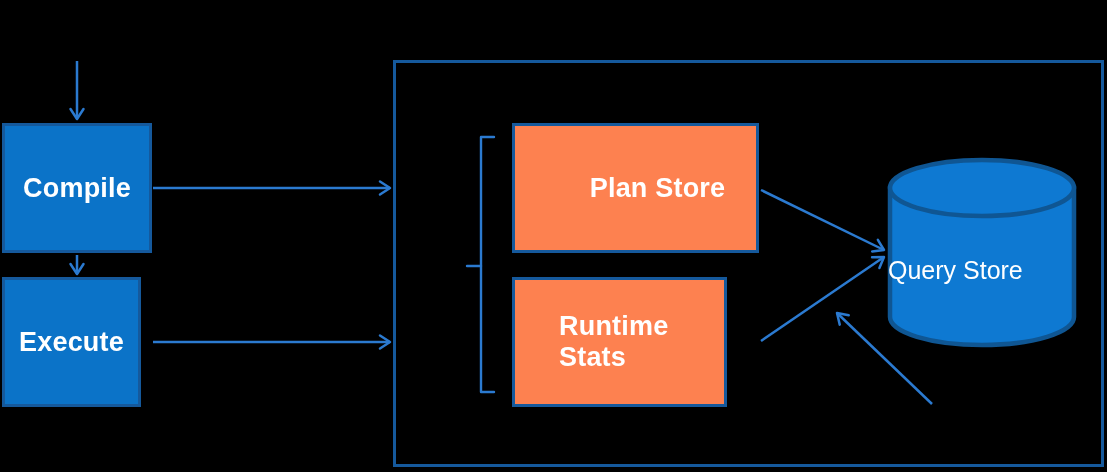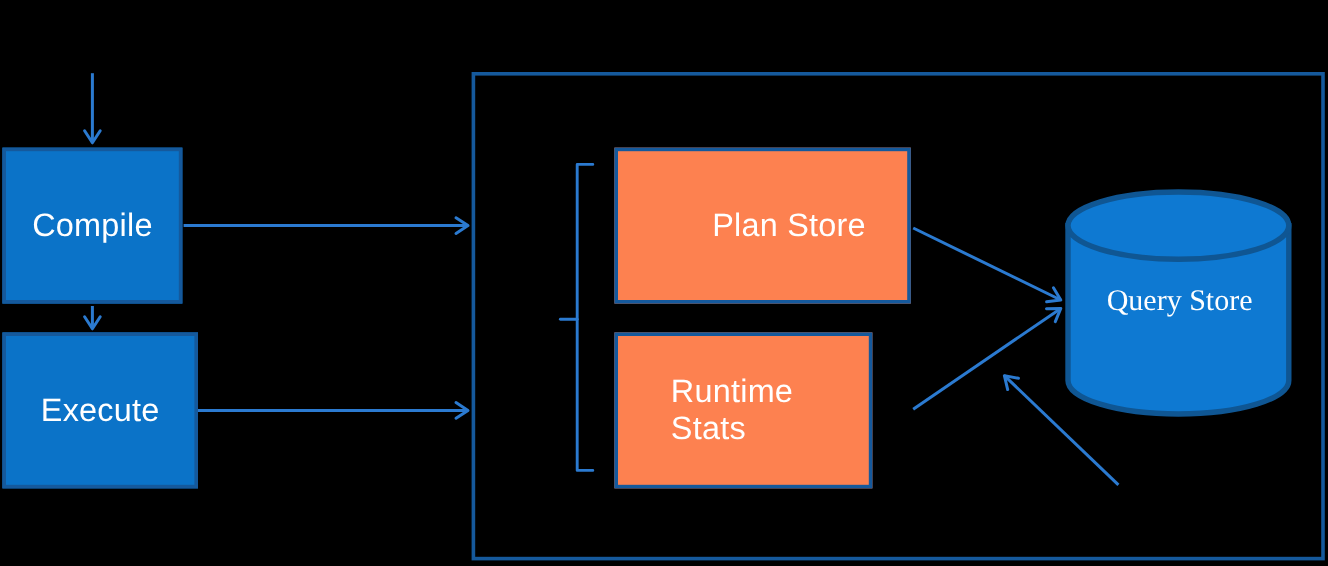--- a/index.html
+++ b/index.html
@@ -33,48 +33,47 @@
   }
   .node {
     position: absolute;
     box-sizing: border-box;
     display: flex;
     align-items: center;
     justify-content: center;
     border: 3px solid var(--border-navy);
     color: var(--text-white);
     font-size: 27px;
-    font-weight: 400;
+    font-weight: 700;
     letter-spacing: 0.2px;
     z-index: 2;
   }
   .node.blue   { background: var(--node-fill-blue); }
   .node.orange { background: var(--node-fill-orange); padding-left: 44px; }
   .container-box {
     position: absolute;
     box-sizing: border-box;
     border: 3px solid var(--border-navy);
     background: transparent;
     z-index: 2;
     left: 393px; top: 60px; width: 711px; height: 407px;
   }
   .cylinder-label {
     position: absolute;
     left: 888px; top: 234px;
     width: 190px; height: 72px;
     display: flex;
-    flex-direction: column;
+    flex-direction: row;
     align-items: center;
     justify-content: space-between;
     color: var(--text-white);
     font-size: 25px;
     line-height: 33px;
     text-align: center;
     z-index: 3;
-    font-family: Liberation Serif, serif;
   }
   .arrow-line {
     stroke: var(--arrow-blue);
     stroke-width: 2.5;
     fill: none;
   }
   .bracket-line {
     stroke: var(--arrow-blue);
     stroke-width: 2.4;
     fill: none;
@@ -128,21 +127,21 @@
     <g>
       <path class="cylinder-shape" d="M890,188 L890,317 A92,28 0 0 0 1074,317 L1074,188 Z"></path>
       <ellipse class="cylinder-shape" cx="982" cy="188" rx="92" ry="28"></ellipse>
     </g>
   </svg>
 
   <div class="node blue" style="left:2px; top:123px; width:150px; height:130px;">
     <span>Compile</span>
   </div>
 
-  <div class="node blue" style="left:2px; top:277px; width:163px; height:130px;">
+  <div class="node blue" style="left:2px; top:277px; width:139px; height:130px;">
     <span>Execute</span>
   </div>
 
   <div class="container-box"></div>
 
   <div class="node orange" style="left:512px; top:123px; width:247px; height:130px;">
     <span>Plan Store</span>
   </div>
 
   <div class="node orange" style="left:512px; top:277px; width:215px; height:130px;">

